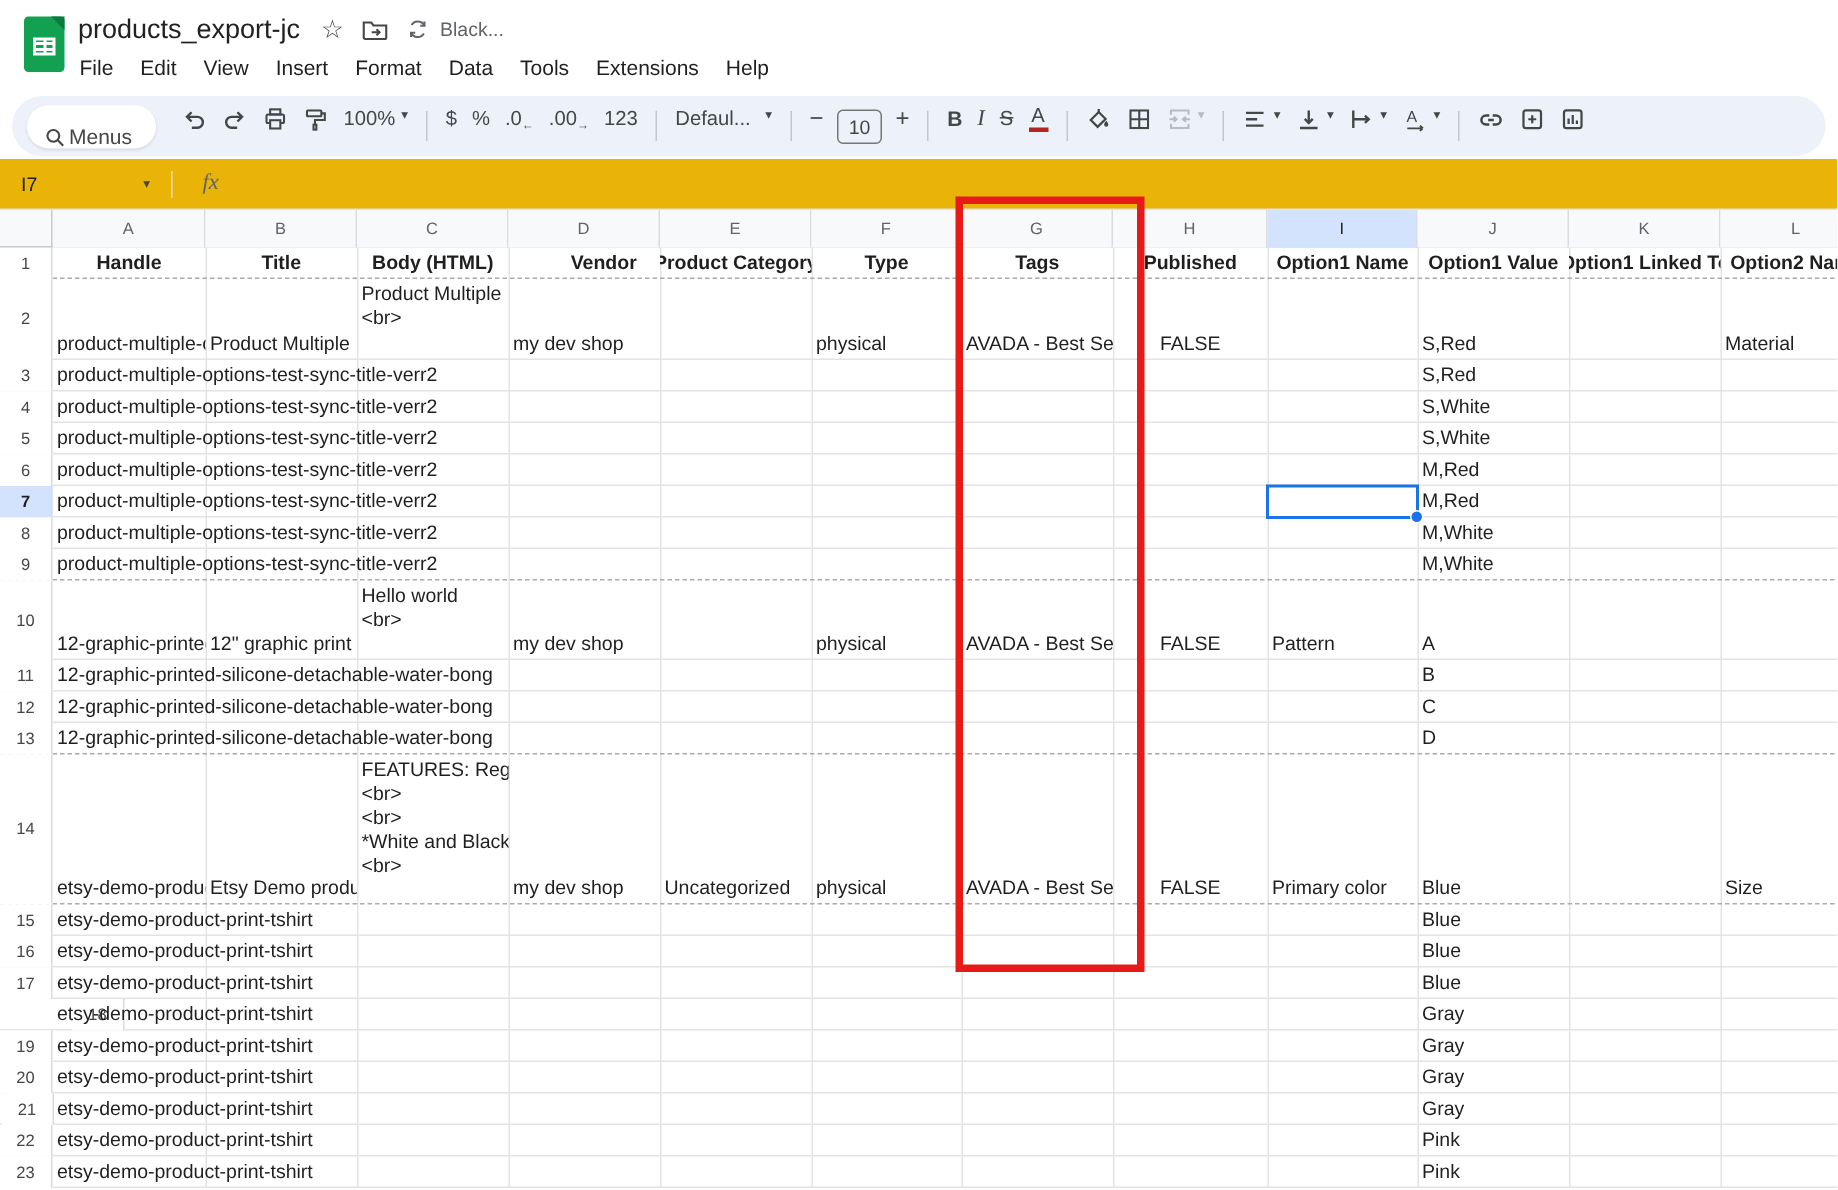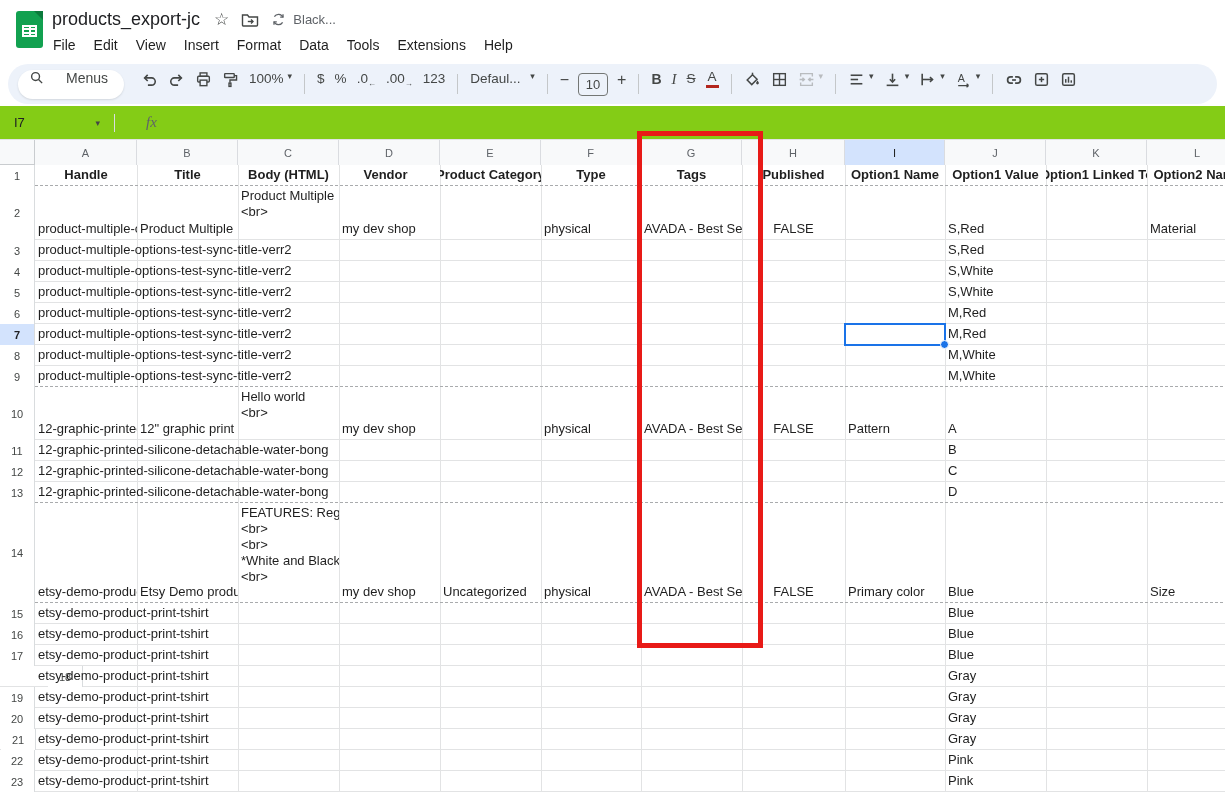--- a/index.html
+++ b/index.html
@@ -17,45 +17,45 @@
   .doc-title{font-size:18px;color:#202124;}
   .ticon{color:#444746;display:flex;align-items:center;}
   .star{font-size:17px;margin-left:2px;}
   .status{display:flex;align-items:center;gap:7px;color:#5f6368;font-size:13px;}
   .menubar{position:absolute;left:44px;top:34px;display:flex;}
   .menu-item{font-size:14px;color:#1f1f1f;padding:3px 9px;border-radius:6px;}
 
   
   .toolbar{position:absolute;left:8px;top:64px;width:1209px;height:40px;background:#edf2fa;border-radius:20px;
            display:flex;align-items:center;padding:0 10px;box-sizing:border-box;}
-  .menus-pill{background:#fff;border-radius:15px;height:29px;display:flex;align-items:flex-start;gap:22px;
+  .menus-pill{background:#fff;border-radius:15px;height:29px;display:flex;align-items:flex-end;gap:2px;
               padding:0 16px 0 11px;margin-right:12px;box-shadow:0 1px 2px rgba(60,64,67,.15);}
   .menus-pill span{font-size:14px;color:#444746;}
   .tbtn{height:26px;display:flex;justify-content:center;margin:0 5px;color:#444746;}
   .tbtext{font-size:13.5px;color:#444746;}
   .caret{font-size:9px;color:#444746;margin-left:4px;}
   .caret.gray{color:#b9bcbf;}
   .tdiv{width:1px;height:20px;background:#c4c7c9;margin:0 7px;}
   .subarrow{font-size:8px;color:#444746;margin:8px 0 0 0;}
   .fontname{font-size:13.5px;color:#444746;width:56px;}
   .fontsize-box{width:28px;height:21px;border:1px solid #747775;border-radius:4px;display:flex;align-items:center;
                 justify-content:center;font-size:13px;color:#444746;margin:0 4px;}
   .bold-b{font-weight:bold;font-size:14px;}
   .italic-i{font-family:"Liberation Serif",serif;font-style:italic;font-size:15px;}
   .strike-s{font-size:13.5px;text-decoration:line-through;}
   .acolor{display:flex;flex-direction:column;align-items:center;line-height:12px;}
   .acolor .bar{width:13px;height:3px;background:#b3261e;margin-top:2px;}
 
   
-  .formulabar{position:absolute;left:0;top:106px;width:100%;height:34px;background:#84cc16;display:flex;
+  .formulabar{position:absolute;left:0;top:106px;width:100%;height:34px;background:#eab308;display:flex;
               align-items:center;border-bottom:1px solid #e1e3e4;box-sizing:border-box;}
   .namebox{display:flex;align-items:center;justify-content:space-between;width:86px;padding:0 6px 0 14px;
            font-size:13px;color:#202124;}
   .fdiv{width:1px;height:18px;background:#dadce0;margin:0 8px;}
-  .fx{font-family:"Liberation Serif",serif;font-style:italic;font-size:15px;color:#5f6368;margin-left:23px;}
+  .fx{font-family:"Liberation Serif",serif;font-style:italic;font-size:15px;color:#5f6368;margin-left:12px;}
 
   
   #sheet{position:absolute;left:0;top:140px;width:1225px;height:653px;overflow:hidden;background:#fff;}
   #sheet > div{position:absolute;}
   .headband{background:#f8f9fa;}
   .corner{background:#f8f9fa;border-right:1px solid #c9cccf;border-bottom:1px solid #c9cccf;box-sizing:border-box;z-index:2;}
   .colhead{display:flex;align-items:center;justify-content:center;font-size:11px;color:#5f6368;background:#f8f9fa;
            border-right:1px solid #dadce0;box-sizing:border-box;z-index:1;}
   .colhead.hl{background:#d3e3fd;color:#1f1f1f;}
   .rownum{display:flex;align-items:center;justify-content:center;font-size:11px;color:#444746;background:#fff;
@@ -377,21 +377,21 @@
       <div class="colhead" style="left: 1147px; top: 0px; width: 101px; height: 25px;">L</div>
       <div class="cell bold center clip" style="left: 35px; top: 25px; height: 21px; width: 102px;">
         <span>Handle</span>
       </div>
       <div class="cell bold center clip" style="left: 137px; top: 25px; height: 21px; width: 101px;">
         <span>Title</span>
       </div>
       <div class="cell bold center clip" style="left: 238px; top: 25px; height: 21px; width: 101px;">
         <span>Body (HTML)</span>
       </div>
-      <div class="cell bold center clip" style="left: 335px; top: 25px; height: 21px; width: 101px; text-align: center;">
+      <div class="cell bold center clip" style="left: 352px; top: 25px; height: 21px; width: 101px; text-align: center;">
         <span>Vendor</span>
       </div>
       <div class="cell bold center clip" style="left: 440px; top: 25px; height: 21px; width: 101px;">
         <span>Product Category</span>
       </div>
       <div class="cell bold center clip" style="left: 541px; top: 25px; height: 21px; width: 100px;">
         <span>Type</span>
       </div>
       <div class="cell bold center clip" style="left: 641px; top: 25px; height: 21px; width: 101px;">
         <span>Tags</span>

